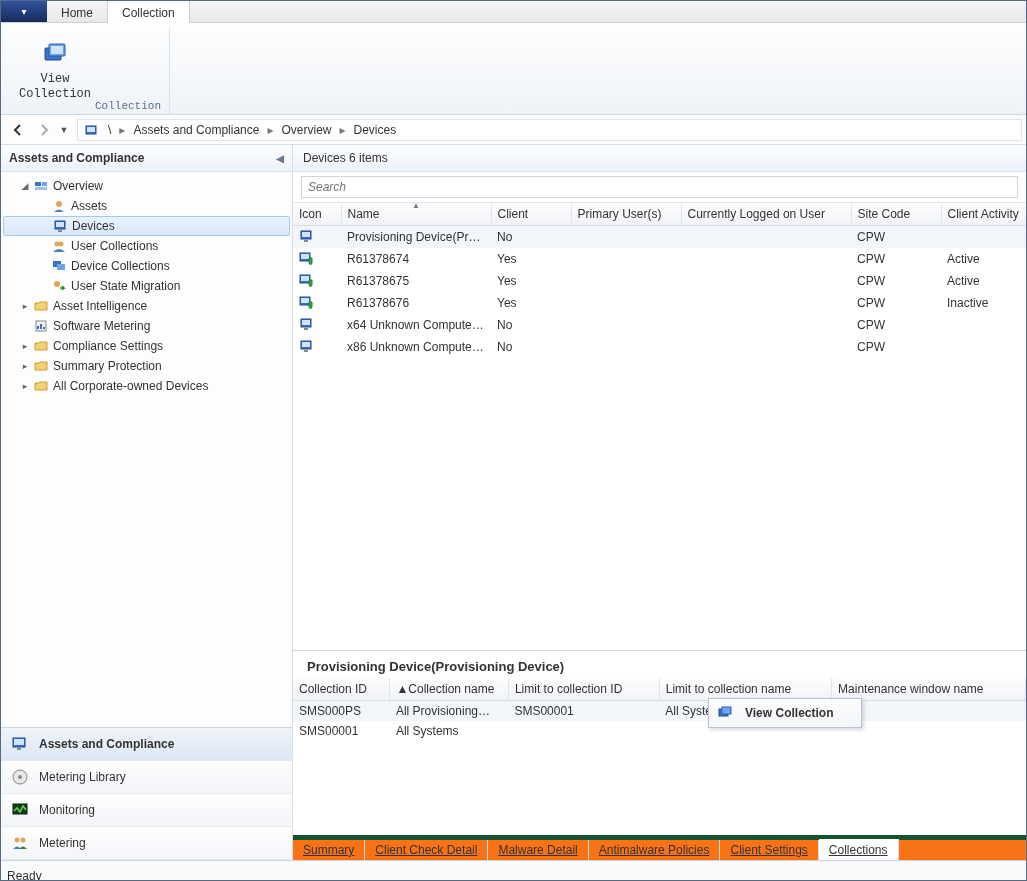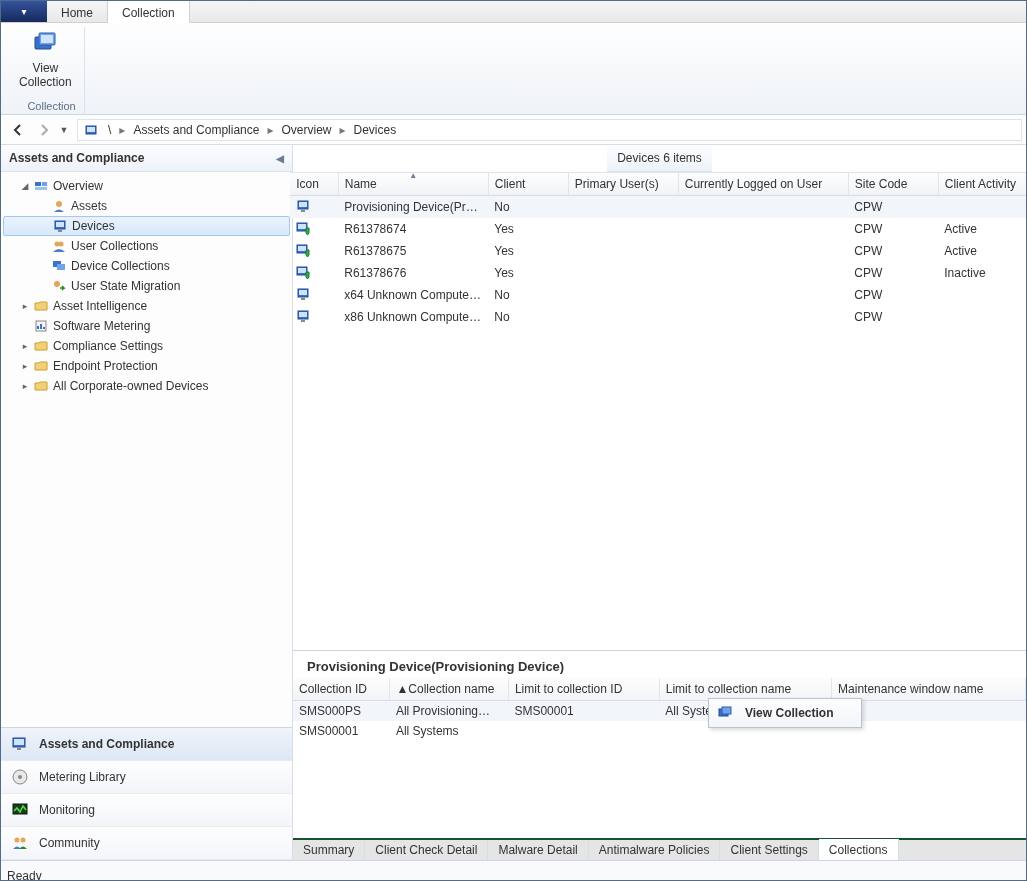--- a/index.html
+++ b/index.html
@@ -49,22 +49,23 @@
     height: 92px;
     background: linear-gradient(#fefefe,#eff3f8);
     border-bottom: 1px solid #cdd6e3;
     display: flex;
     padding: 4px 6px 0 6px;
   }
   .ribbon-group {
     border-right: 1px solid #dbe2eb;
     padding: 0 8px;
     display: flex;
-    flex-direction: column;
-    align-items: flex-end;
+    flex-direction: row;
+    align-items: center;
+    font-family: Liberation Mono, monospace;
   }
   .ribbon-btn {
     display: flex;
     flex-direction: column;
     align-items: center;
     padding: 2px 4px;
     cursor: pointer;
     text-align: center;
     line-height: 1.2;
   }
@@ -184,21 +185,20 @@
     background: linear-gradient(#f0f4fb,#dde7f5);
     font-weight: 600;
   }
   .nav-section .icon { width: 20px; margin-right: 8px; text-align: center; }
   
   .content {
     flex: 1;
     display: flex;
     flex-direction: column;
     min-width: 0;
-    align-items: center;
   }
   .content-header {
     padding: 6px 10px;
     background: linear-gradient(#fdfdfe,#edf2f9);
     border-bottom: 1px solid #dbe2eb;
   }
   .search-box {
     margin: 4px 8px;
   }
   .search-box input {
@@ -311,22 +311,23 @@
     width: 20px;
     margin-right: 8px;
     text-align: center;
   }
   .context-menu-item .label {
     font-weight: 600;
   }
   
   .detail-tabs {
     display: flex;
-    border-top: 2px solid #14532d;
-    background: #e5e5e5;
+    border-top: 5px solid #14532d;
+    background: #f97316;
+    text-decoration: underline;
   }
   .detail-tab {
     padding: 3px 10px;
     border-right: 1px solid #d7dde6;
     cursor: pointer;
     font-size: 12px;
   }
   .detail-tab.active {
     background: #fff;
     border-top: 1px solid #fff;
@@ -497,21 +498,21 @@
         </span>
         <span>Compliance Settings</span>
       </div>
       <div class="tree-node lvl1">
         <span class="exp">▸</span>
         <span class="icon">
           <svg width="14" height="14" viewBox="0 0 14 14">
               <path d="M1 4 L5 4 L6 3 L13 3 L13 11 L1 11 Z" fill="#f3d078" stroke="#c9a22f"></path>
             </svg>
         </span>
-        <span>Endpoint Protection</span>
+        <span>Summary Protection</span>
       </div>
       <div class="tree-node lvl1">
         <span class="exp">▸</span>
         <span class="icon">
           <svg width="14" height="14" viewBox="0 0 14 14">
               <path d="M1 4 L5 4 L6 3 L13 3 L13 11 L1 11 Z" fill="#f3d078" stroke="#c9a22f"></path>
             </svg>
         </span>
         <span>All Corporate-owned Devices</span>
       </div>
@@ -547,27 +548,30 @@
       </div>
       <div class="nav-section">
         <span class="icon">
           <svg width="18" height="18" viewBox="0 0 18 18">
               <circle cx="6" cy="6" r="2.5" fill="#e3a558"></circle>
               <circle cx="12" cy="6" r="2.5" fill="#e3a558"></circle>
               <path d="M2 15 Q6 10 10 15" fill="#4a7dc9"></path>
               <path d="M8 15 Q12 10 16 15" fill="#2a8a2a"></path>
             </svg>
         </span>
-        <span>Community</span>
+        <span>Metering</span>
       </div>
     </div>
   </div>
 
   <div class="content">
     <div class="content-header">Devices 6 items</div>
+    <div class="search-box">
+      <input type="text" placeholder="Search" style="">
+    </div>
     <div class="grid">
       <table>
         <colgroup>
           <col style="width:48px">
             <col style="width:150px">
             <col style="width:80px">
           <col style="width:110px">
             <col style="width:170px">
             <col style="width:90px">
             <col style="width:90px">

